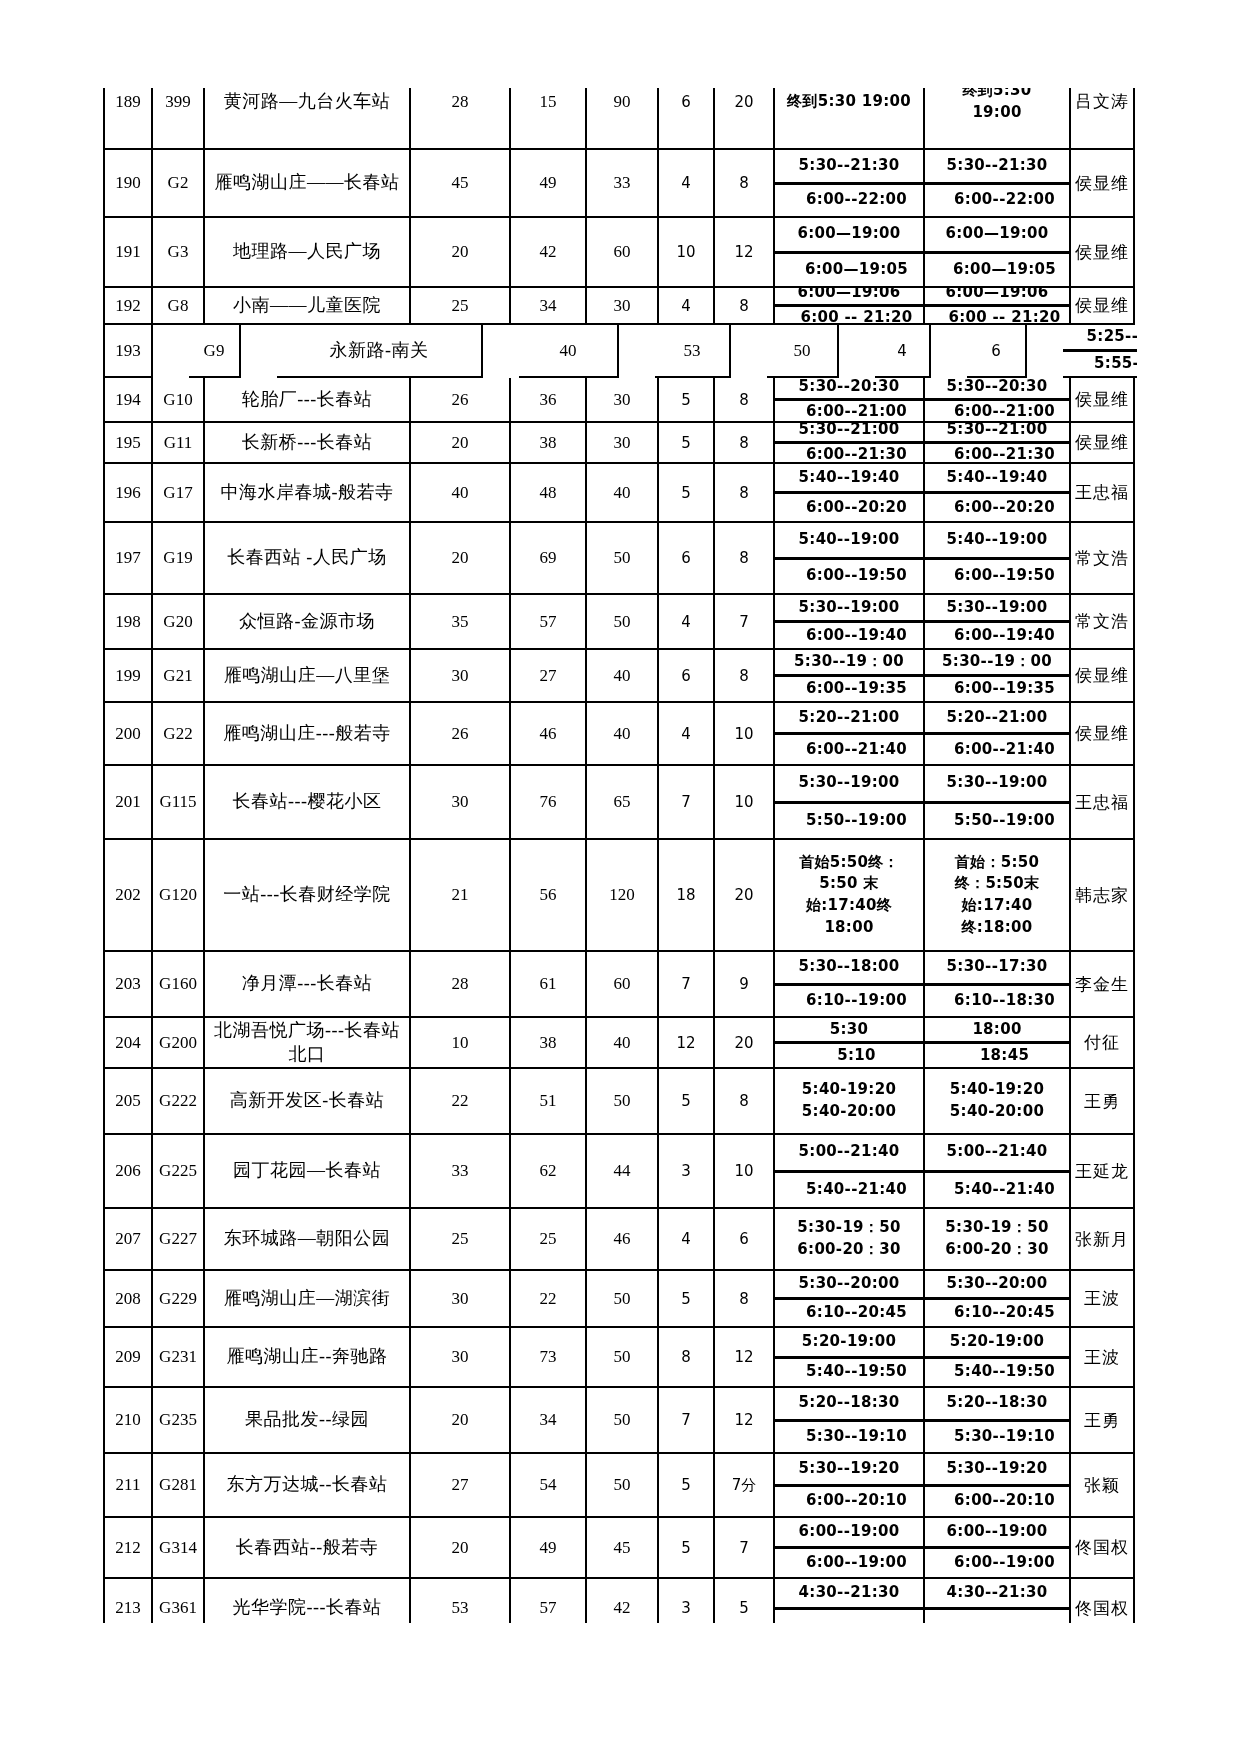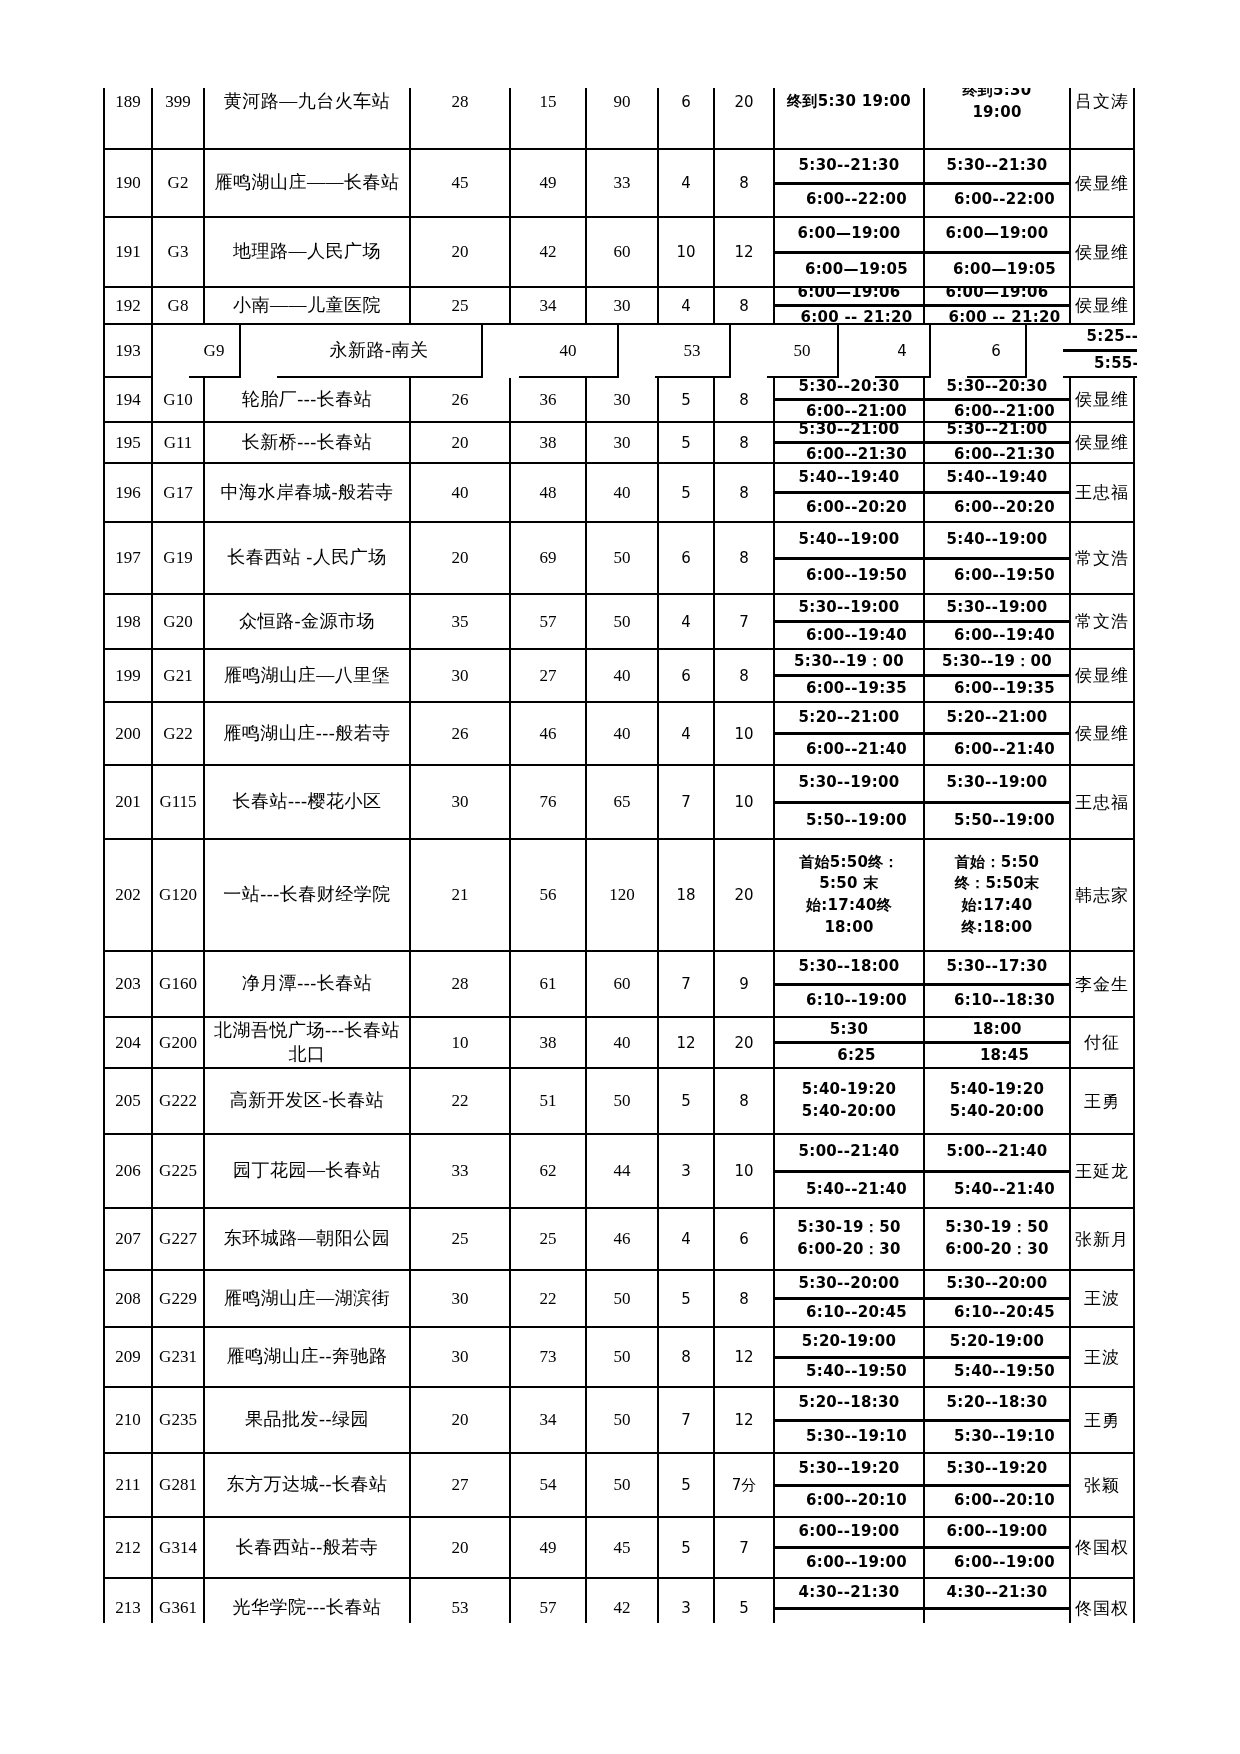--- a/index.html
+++ b/index.html
@@ -340,21 +340,21 @@
     <div class="cell seq">204</div>
     <div class="cell code">G200</div>
     <div class="cell route">北湖吾悦广场---长春站北口</div>
     <div class="cell num">10</div>
     <div class="cell num">38</div>
     <div class="cell num">40</div>
     <div class="cell num45">12</div>
     <div class="cell num45">20</div>
     <div class="cell time t1 split">
       <div class="t-sub">5:30</div>
-      <div class="t-sub">6:25</div>
+      <div class="t-sub">5:10</div>
     </div>
     <div class="cell time t2 split">
       <div class="t-sub">18:00</div>
       <div class="t-sub">18:45</div>
     </div>
     <div class="cell driver">付征</div>
   </div>
         <div class="row" style="height: 66px;">
     <div class="cell seq">205</div>
     <div class="cell code">G222</div>

